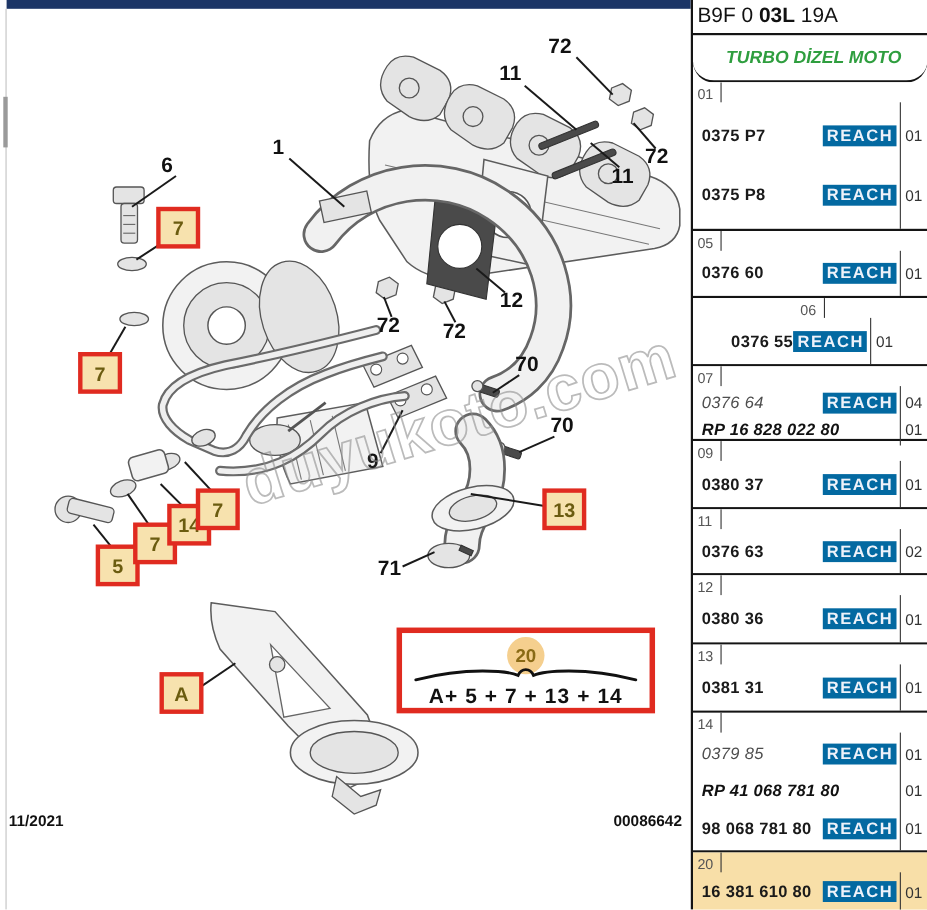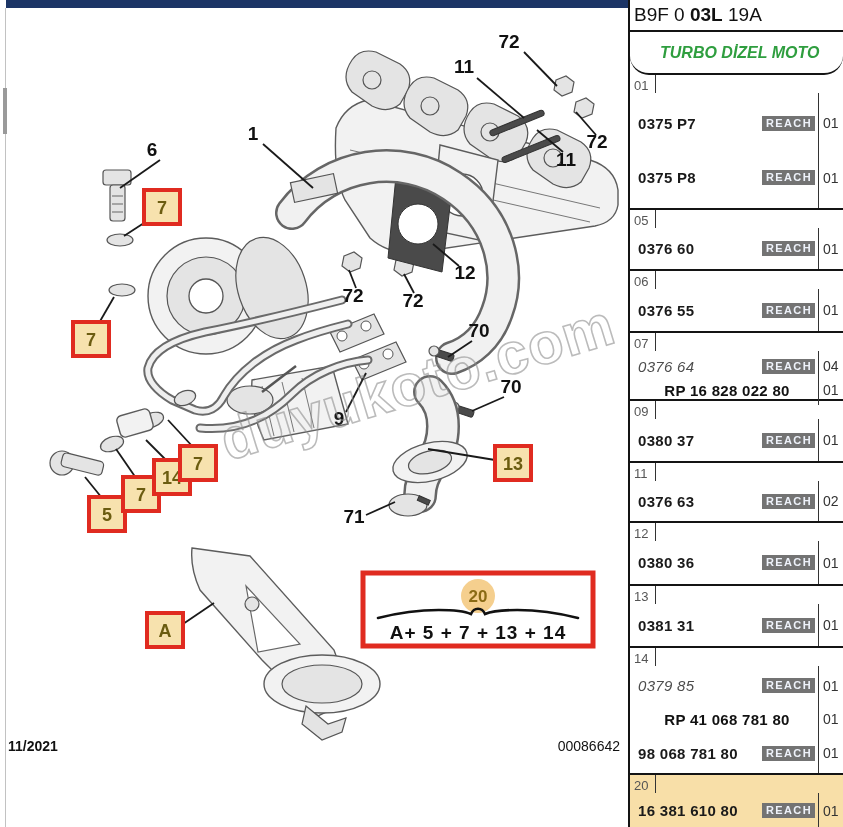--- a/index.html
+++ b/index.html
@@ -7,21 +7,21 @@
          font-family:"Liberation Sans",sans-serif;}
   
   .page-edge{position:absolute;left:5px;top:8px;width:1px;height:819px;background:#c2c2c2;}
   .page-edge-thumb{position:absolute;left:3px;top:88px;width:4px;height:46px;background:#9a9a9a;}
   .topbar{position:absolute;left:6px;top:0;width:622px;height:8px;background:#1c3566;}
   .diagram{position:absolute;left:0;top:0;width:628px;height:827px;}
   .watermark{position:absolute;left:222px;top:408px;transform:rotate(-17deg);transform-origin:left center;
              font-size:58px;font-weight:bold;letter-spacing:1px;white-space:nowrap;
              color:rgba(255,255,255,0.08);-webkit-text-stroke:1.6px #8f8f8f;opacity:.6;z-index:3;}
   .footer-left{position:absolute;left:8px;top:738px;font-size:14px;font-weight:bold;color:#111;z-index:4;}
-  .footer-right{position:absolute;right:223px;top:738px;font-size:14px;font-weight:normal;color:#111;z-index:4;}
+  .footer-right{position:absolute;right:223px;top:738px;font-size:14px;font-weight:bold;color:#111;z-index:4;}
   svg text{font-family:"Liberation Sans",sans-serif;}
   .art{fill:#f2f2f2;stroke:#5c5c5c;stroke-width:1.4;}
   .art2{fill:#e4e4e4;stroke:#555;stroke-width:1.2;}
   .dark{fill:#4a4a4a;stroke:#333;stroke-width:1;}
   .tube{fill:none;stroke:#6a6a6a;stroke-width:9;stroke-linecap:round;stroke-linejoin:round;}
   .tube-in{fill:none;stroke:#efefef;stroke-width:5;stroke-linecap:round;stroke-linejoin:round;}
   .bigtube{fill:none;stroke:#666;stroke-width:34;stroke-linecap:round;}
   .bigtube-in{fill:none;stroke:#f1f1f1;stroke-width:29;stroke-linecap:round;}
   
   .catalog{position:absolute;left:628px;top:0;width:215px;height:827px;background:#fff;
@@ -35,23 +35,23 @@
   .prow{display:flex;border-bottom:2px solid #141414;box-sizing:border-box;background:#fff;flex-direction:column;}
   .prow.highlight{background:#f8dfa8;}
   .pnum{width:26px;font-size:13px;color:#555;padding:3px 0 0 4px;box-sizing:border-box;
         border-right:1px solid #333;}
   .pbody{flex:1;display:flex;flex-direction:column;justify-content:space-around;
          position:relative;padding:3px 0;}
   .qty-sep{position:absolute;top:0;bottom:0;right:24px;width:1px;background:#333;}
   .entry{display:flex;align-items:center;height:24px;padding-left:8px;}
   .part{font-size:15px;font-weight:bold;color:#1a1a1a;letter-spacing:.3px;white-space:nowrap;}
   .entry.italic .part{font-style:italic;font-weight:normal;color:#4d4d4d;}
-  .entry.rp .part{flex:1;text-align:center;font-weight:bold;color:#111;padding-right:4px;}
+  .entry.rp .part{flex:1;text-align:left;font-style:italic;font-weight:bold;color:#111;padding-right:4px;}
   .fill{flex:1;}
-  .reach{background:#737373;color:#eef2fa;font-size:11px;font-weight:bold;letter-spacing:1.4px;
+  .reach{background:#0369a1;color:#eef2fa;font-size:15px;font-weight:bold;letter-spacing:1.4px;
          padding:2px 3px 2px 4px;margin-right:5px;line-height:1;}
   .qty{width:23px;font-size:14px;color:#333;padding-left:3px;box-sizing:border-box;}
 </style>
 </head>
 <body>
 
 <div class="stage">
 
   <div class="topbar"></div>
   <div class="page-edge"></div>
@@ -259,21 +259,21 @@
           <div class="pbody">
             <div class="qty-sep"></div>
             <div class="entry normal">
               <span class="part">0376 60</span>
               <span class="fill"></span>
               <span class="reach">REACH</span>
               <span class="qty">01</span>
             </div>
           </div>
         </div>
-        <div class="prow" style="height: 62px;">
+        <div class="prow" style="height: 62px; align-items: center;">
           <div class="pnum">06</div>
           <div class="pbody">
             <div class="qty-sep"></div>
             <div class="entry normal">
               <span class="part">0376 55</span>
               <span class="fill"></span>
               <span class="reach">REACH</span>
               <span class="qty">01</span>
             </div>
           </div>

